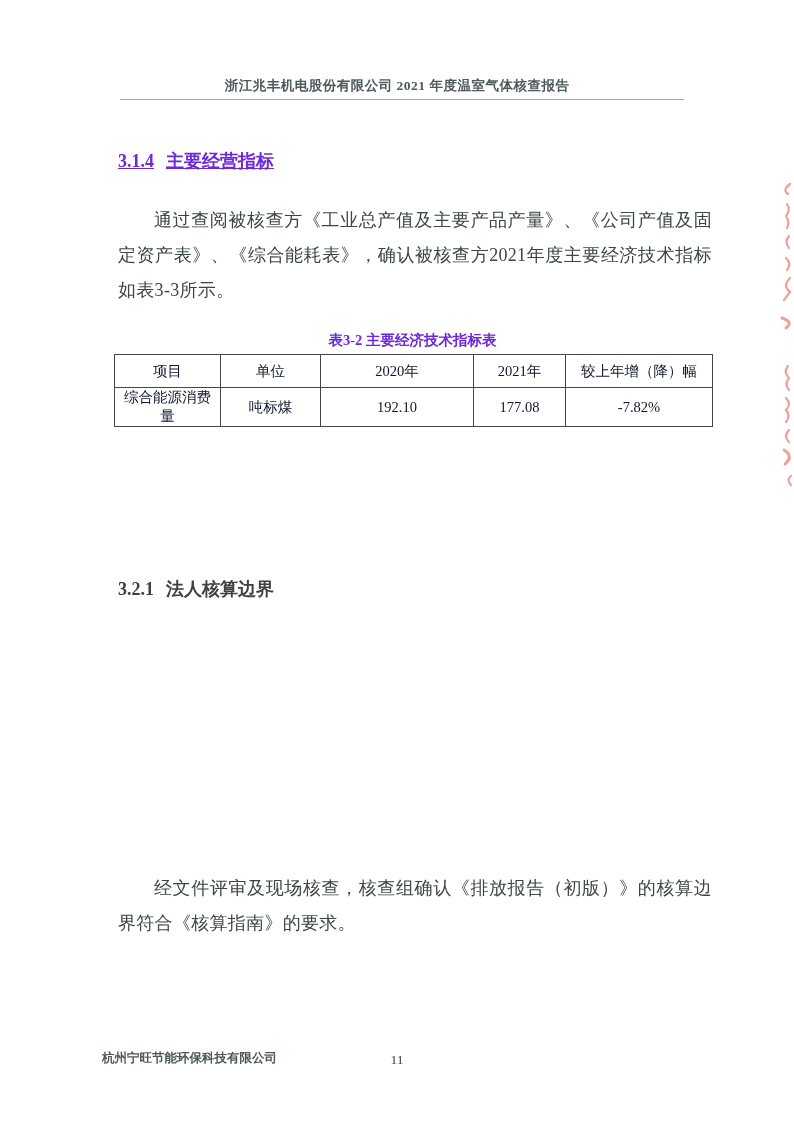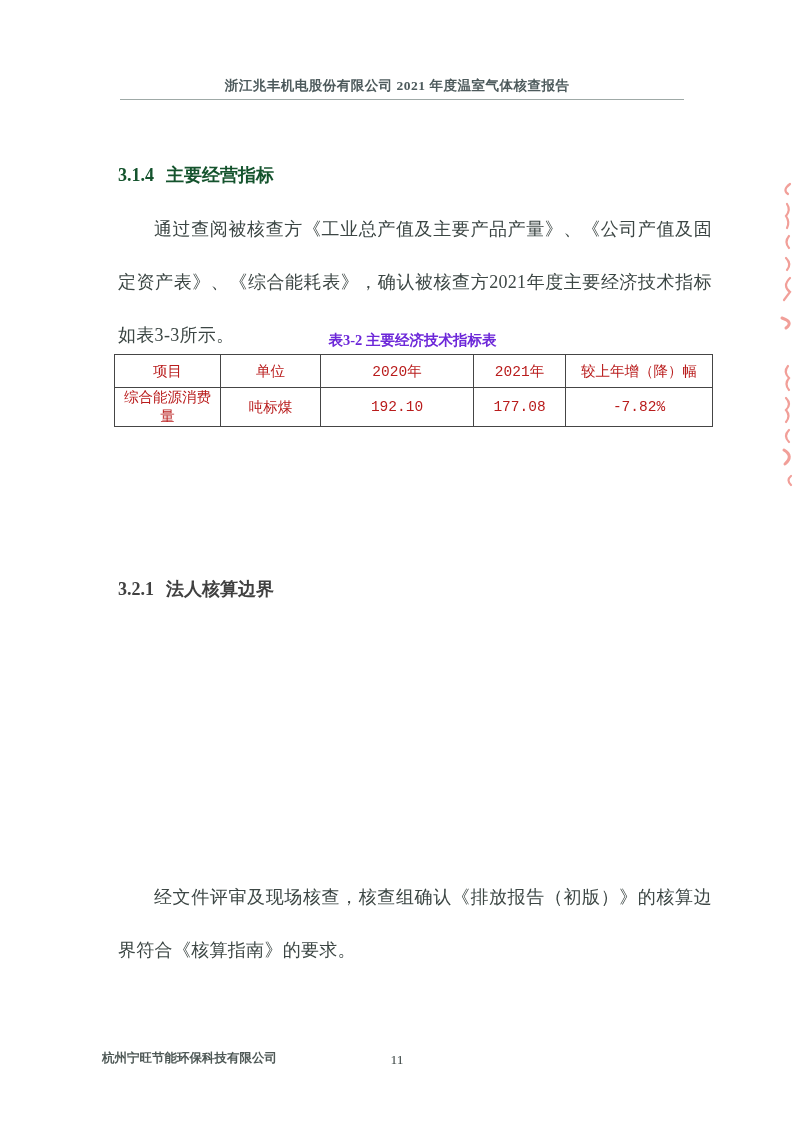--- a/index.html
+++ b/index.html
@@ -38,41 +38,42 @@
   }
   
   .heading {
     position: absolute;
     left: 118px;
     font-weight: bold;
     white-space: nowrap;
   }
   .heading .num { margin-right: 12px; }
   .h-314 {
-    top: 143px;
+    top: 129px;
     font-size: 18px;
-    color: #14532d;
+    color: #6d28d9;
+    text-decoration: underline;
   }
   .h-32 {
     top: 493px;
     font-size: 18.5px;
     color: #49534f;
   }
   .h-321 {
     top: 557px;
     font-size: 18px;
     color: #404040;
   }
   
   .para {
     position: absolute;
     left: 118px;
     width: 594px;
     font-size: 18px;
-    line-height: 53px;
+    line-height: 35px;
     color: #3c4644;
     text-align: justify;
     text-indent: 2em;
     letter-spacing: 0.3px;
   }
   .p1 { top: 183px; }
   .p2 { top: 608px; }
   .p3 { top: 851px; }
   
   .table-caption {
@@ -86,22 +87,21 @@
     color: #6d28d9;
   }
   table.indicators {
     position: absolute;
     top: 334px;
     left: 114px;
     width: 598px;
     border-collapse: collapse;
     table-layout: fixed;
     font-size: 14.5px;
-    color: #b91c1c;
-    font-family: Liberation Mono, monospace;
+    color: #0f172a;
   }
   table.indicators th,
   table.indicators td {
     border: 1px solid #454545;
     height: 32px;
     text-align: center;
     vertical-align: middle;
     font-weight: normal;
     padding: 0 2px;
   }

